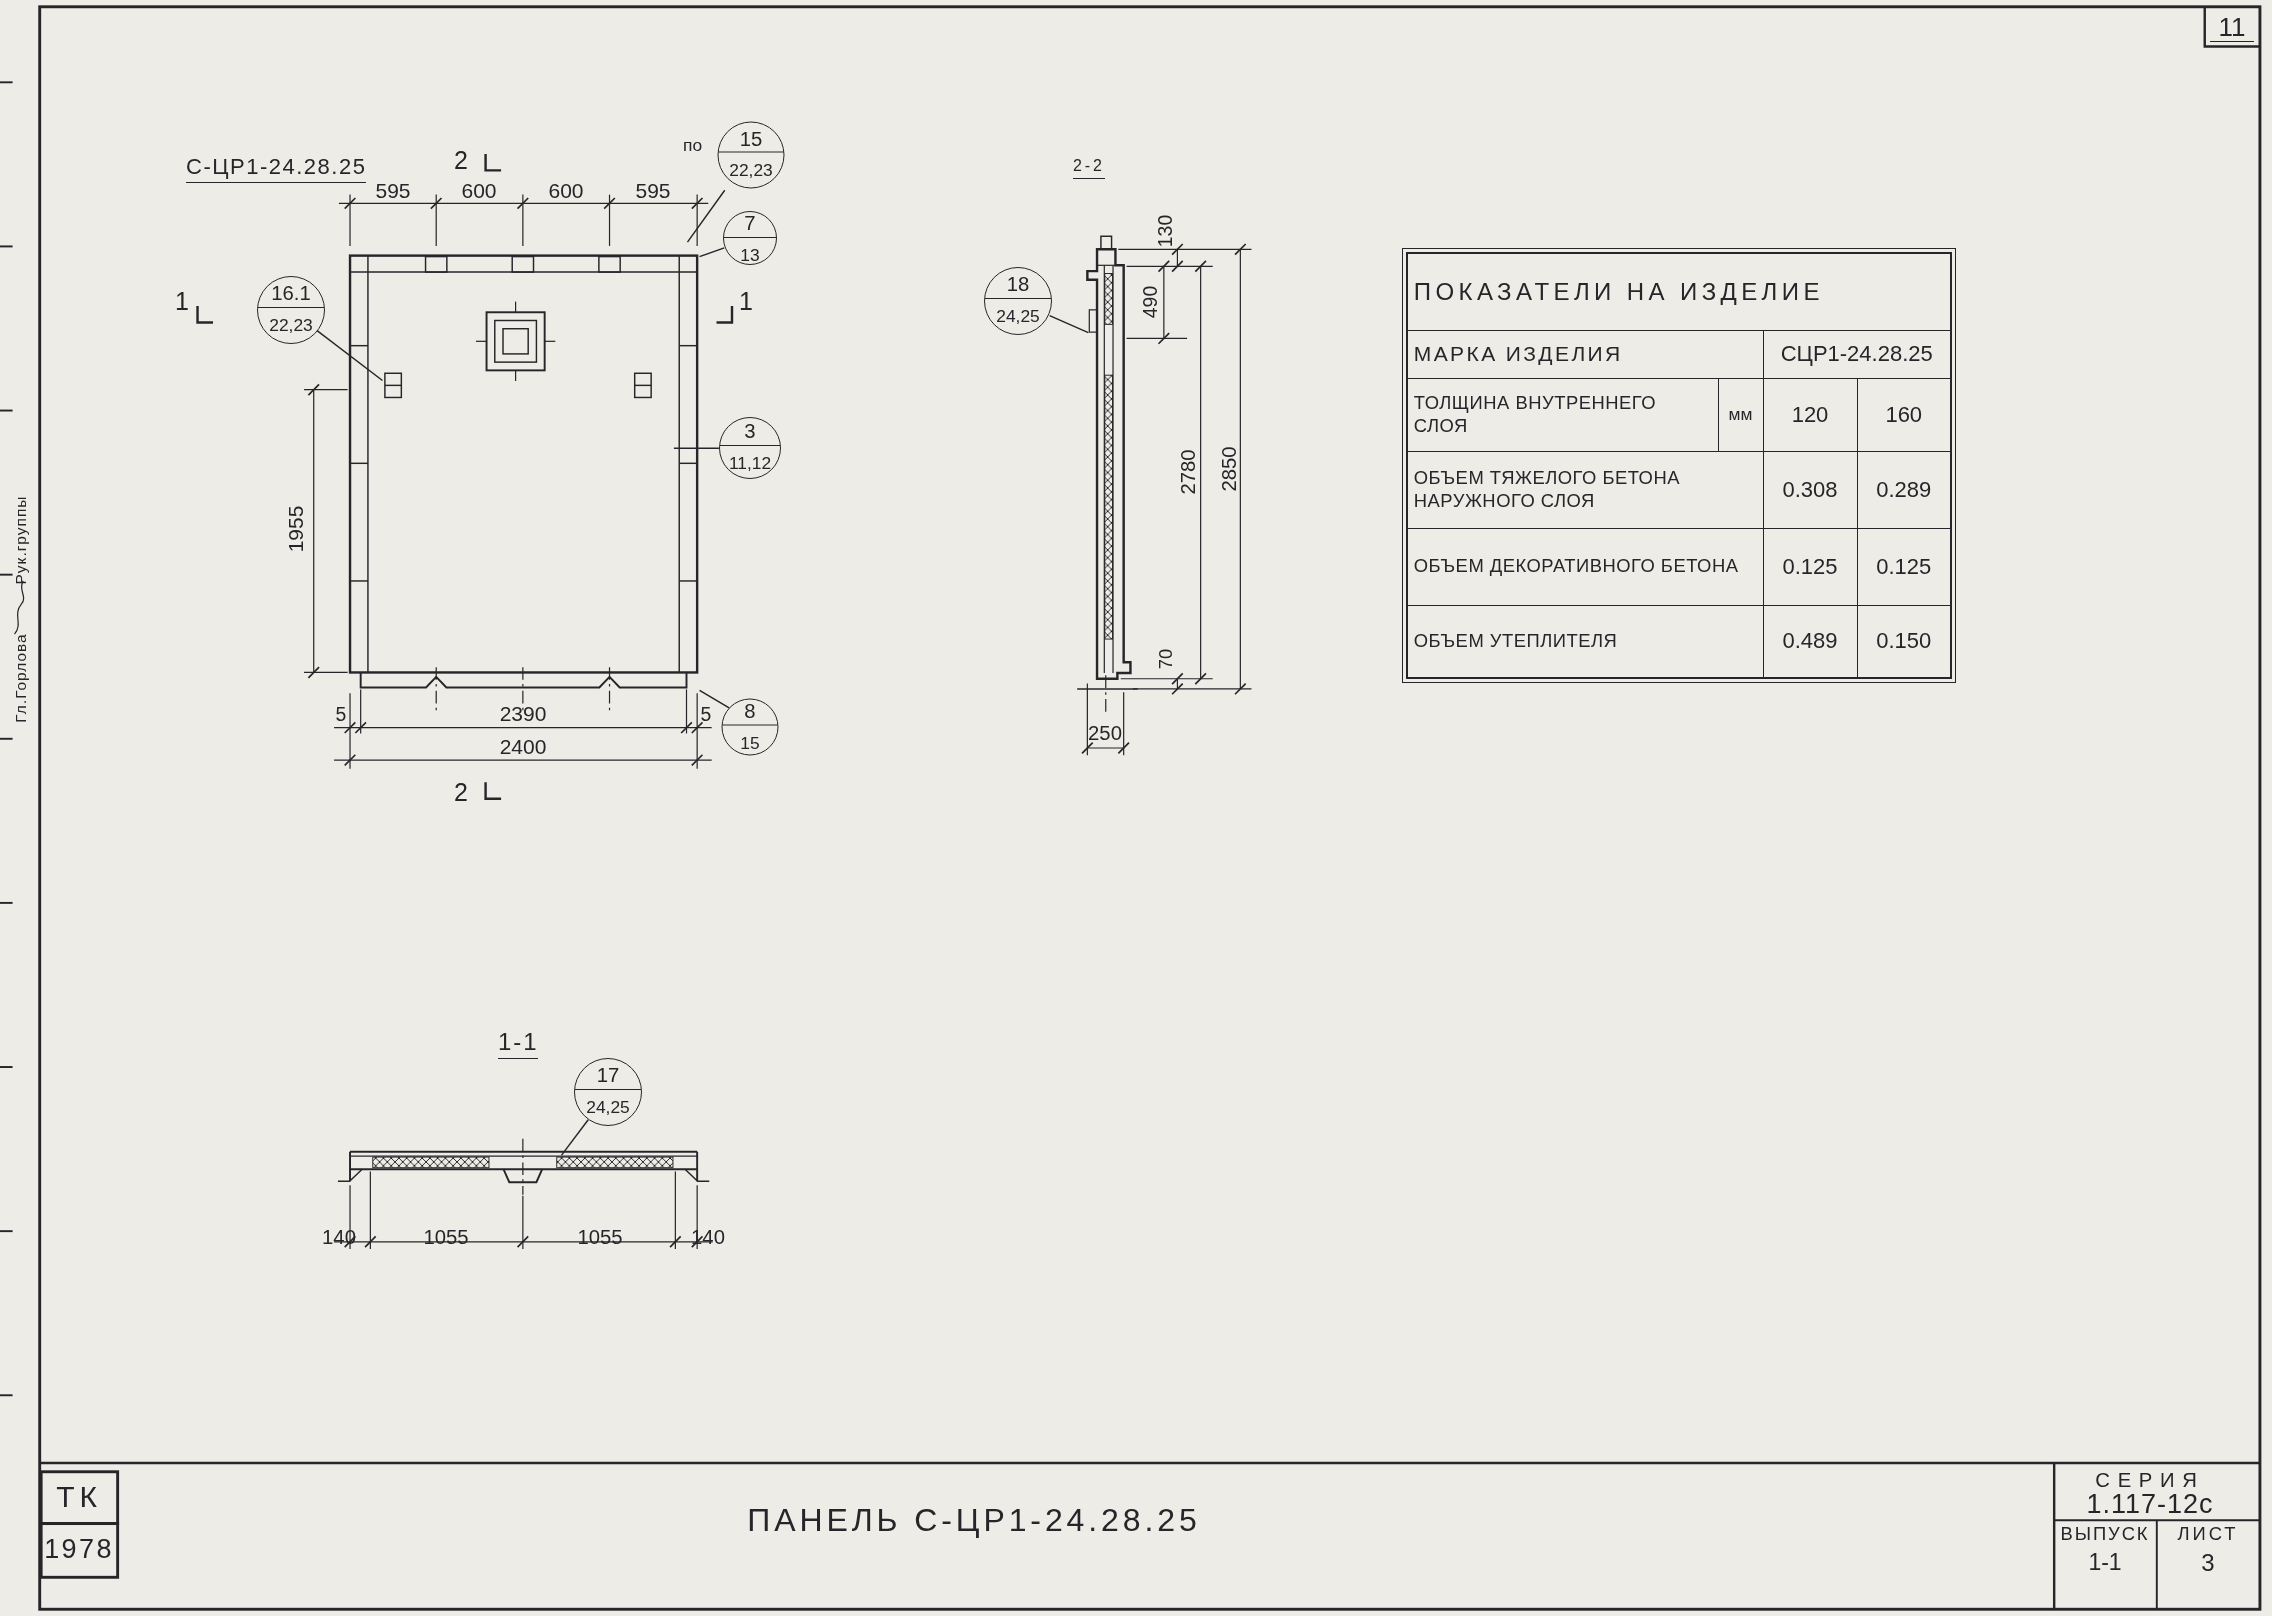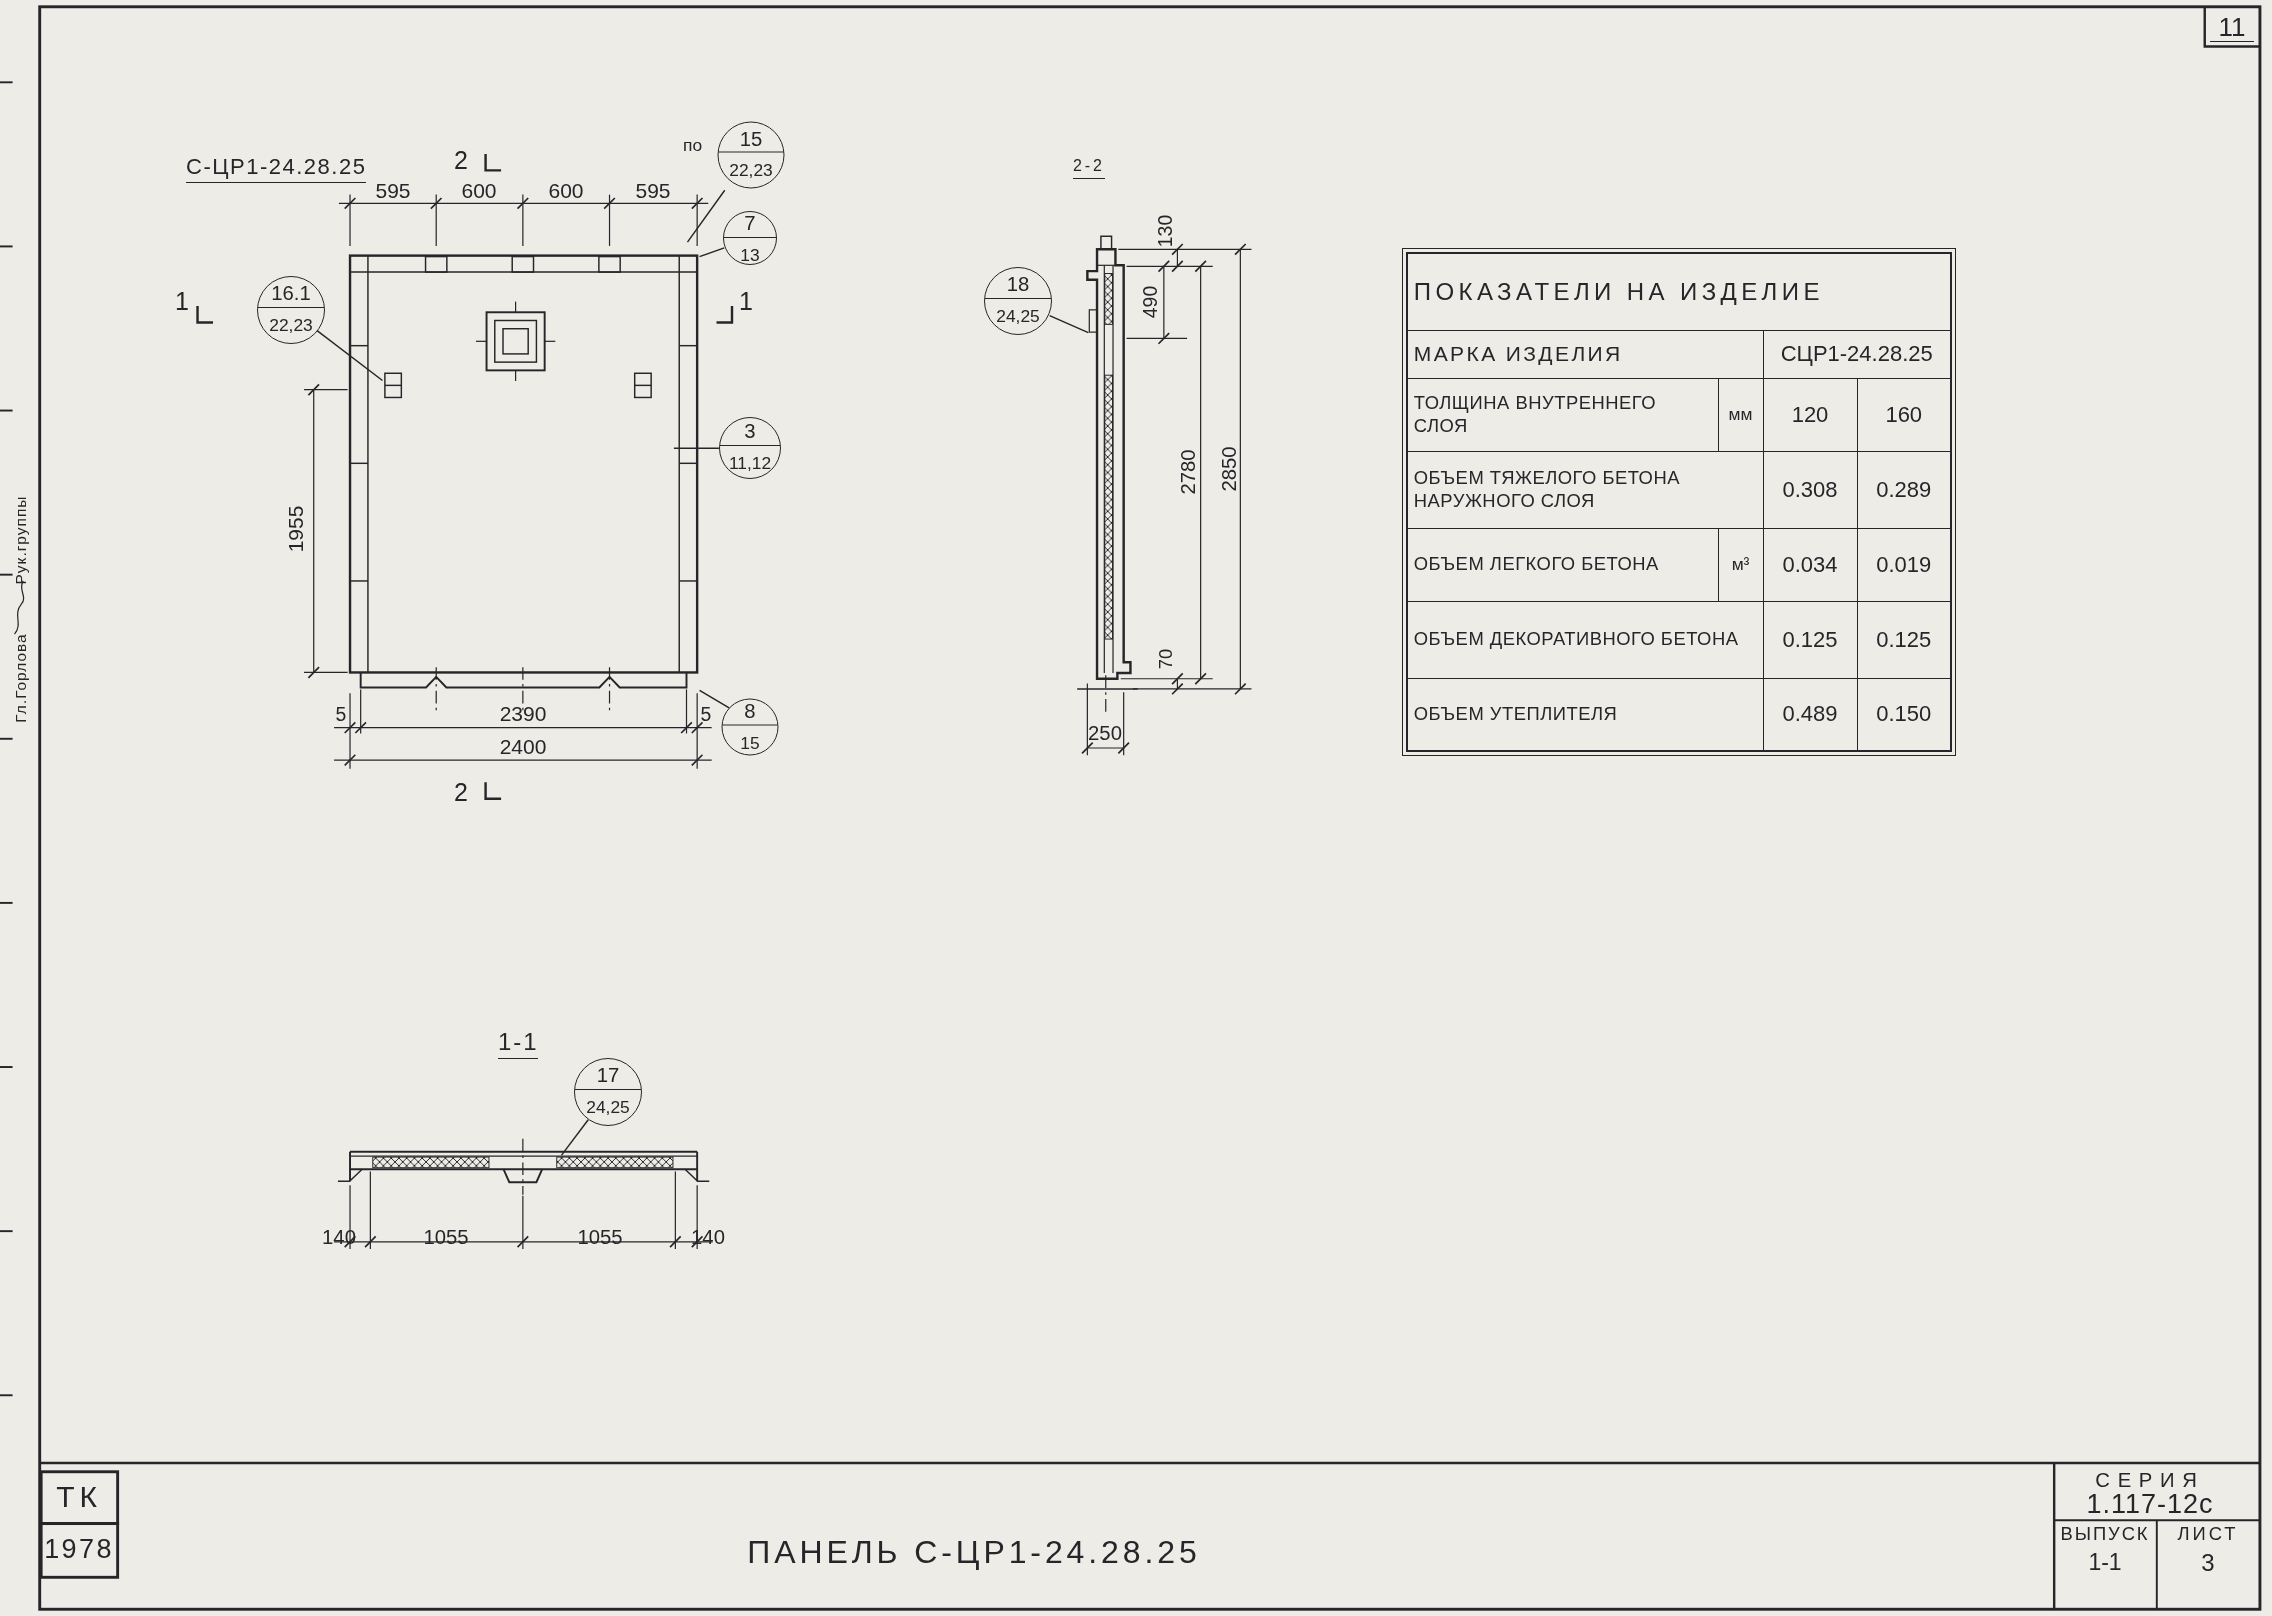--- a/index.html
+++ b/index.html
@@ -284,42 +284,36 @@
       <td class="lbl">ТОЛЩИНА ВНУТРЕННЕГО СЛОЯ</td>
       <td class="unit">мм</td>
       <td class="val">120</td>
       <td class="val">160</td>
     </tr>
     <tr style="height:77px">
       <td colspan="2" class="lbl">ОБЪЕМ ТЯЖЕЛОГО БЕТОНА НАРУЖНОГО СЛОЯ</td>
       <td class="val">0.308</td>
       <td class="val">0.289</td>
     </tr>
-    <tr style="height:73px">
-      <td class="lbl">ОБЪЕМ ЛЕГКОГО БЕТОНА</td>
-      <td class="unit">м³</td>
-      <td class="val">0.034</td>
-      <td class="val">0.019</td>
-    </tr>
     <tr style="height:77px">
       <td colspan="2" class="lbl">ОБЪЕМ ДЕКОРАТИВНОГО БЕТОНА</td>
       <td class="val">0.125</td>
       <td class="val">0.125</td>
     </tr>
     <tr style="height:73px">
       <td colspan="2" class="lbl">ОБЪЕМ УТЕПЛИТЕЛЯ</td>
       <td class="val">0.489</td>
       <td class="val">0.150</td>
     </tr>
   </tbody>
     </table>
 
   <div class="t cc" style="left:79px; top:1497px; font-size:30px; letter-spacing:4.8px;">ТК</div>
   <div class="t cc" style="left:79px; top:1549px; font-size:27px; letter-spacing:2.4px;">1978</div>
-  <div class="t cc" style="left:974px; top:1520px; font-size:32px; letter-spacing:3.9px;margin-top:32px;">ПАНЕЛЬ  С-ЦР1-24.28.25</div>
+  <div class="t cc" style="left:974px; top:1520px; font-size:32px; letter-spacing:3.9px;">ПАНЕЛЬ  С-ЦР1-24.28.25</div>
   <div class="t cc" style="left:2150px; top:1480px; font-size:20.3px; letter-spacing:7.7px;">СЕРИЯ</div>
   <div class="t cc" style="left:2150px; top:1504px; font-size:27px; letter-spacing:1px;">1.117-12с</div>
   <div class="t cc" style="left:2105px; top:1534px; font-size:18.4px; letter-spacing:1.9px;">ВЫПУСК</div>
   <div class="t cc" style="left:2105px; top:1562px; font-size:23px;">1-1</div>
   <div class="t cc" style="left:2208px; top:1534px; font-size:18.4px; letter-spacing:2.9px;">ЛИСТ</div>
   <div class="t cc" style="left:2208px; top:1563px; font-size:24px;">3</div>
 
 </div>
 
 

